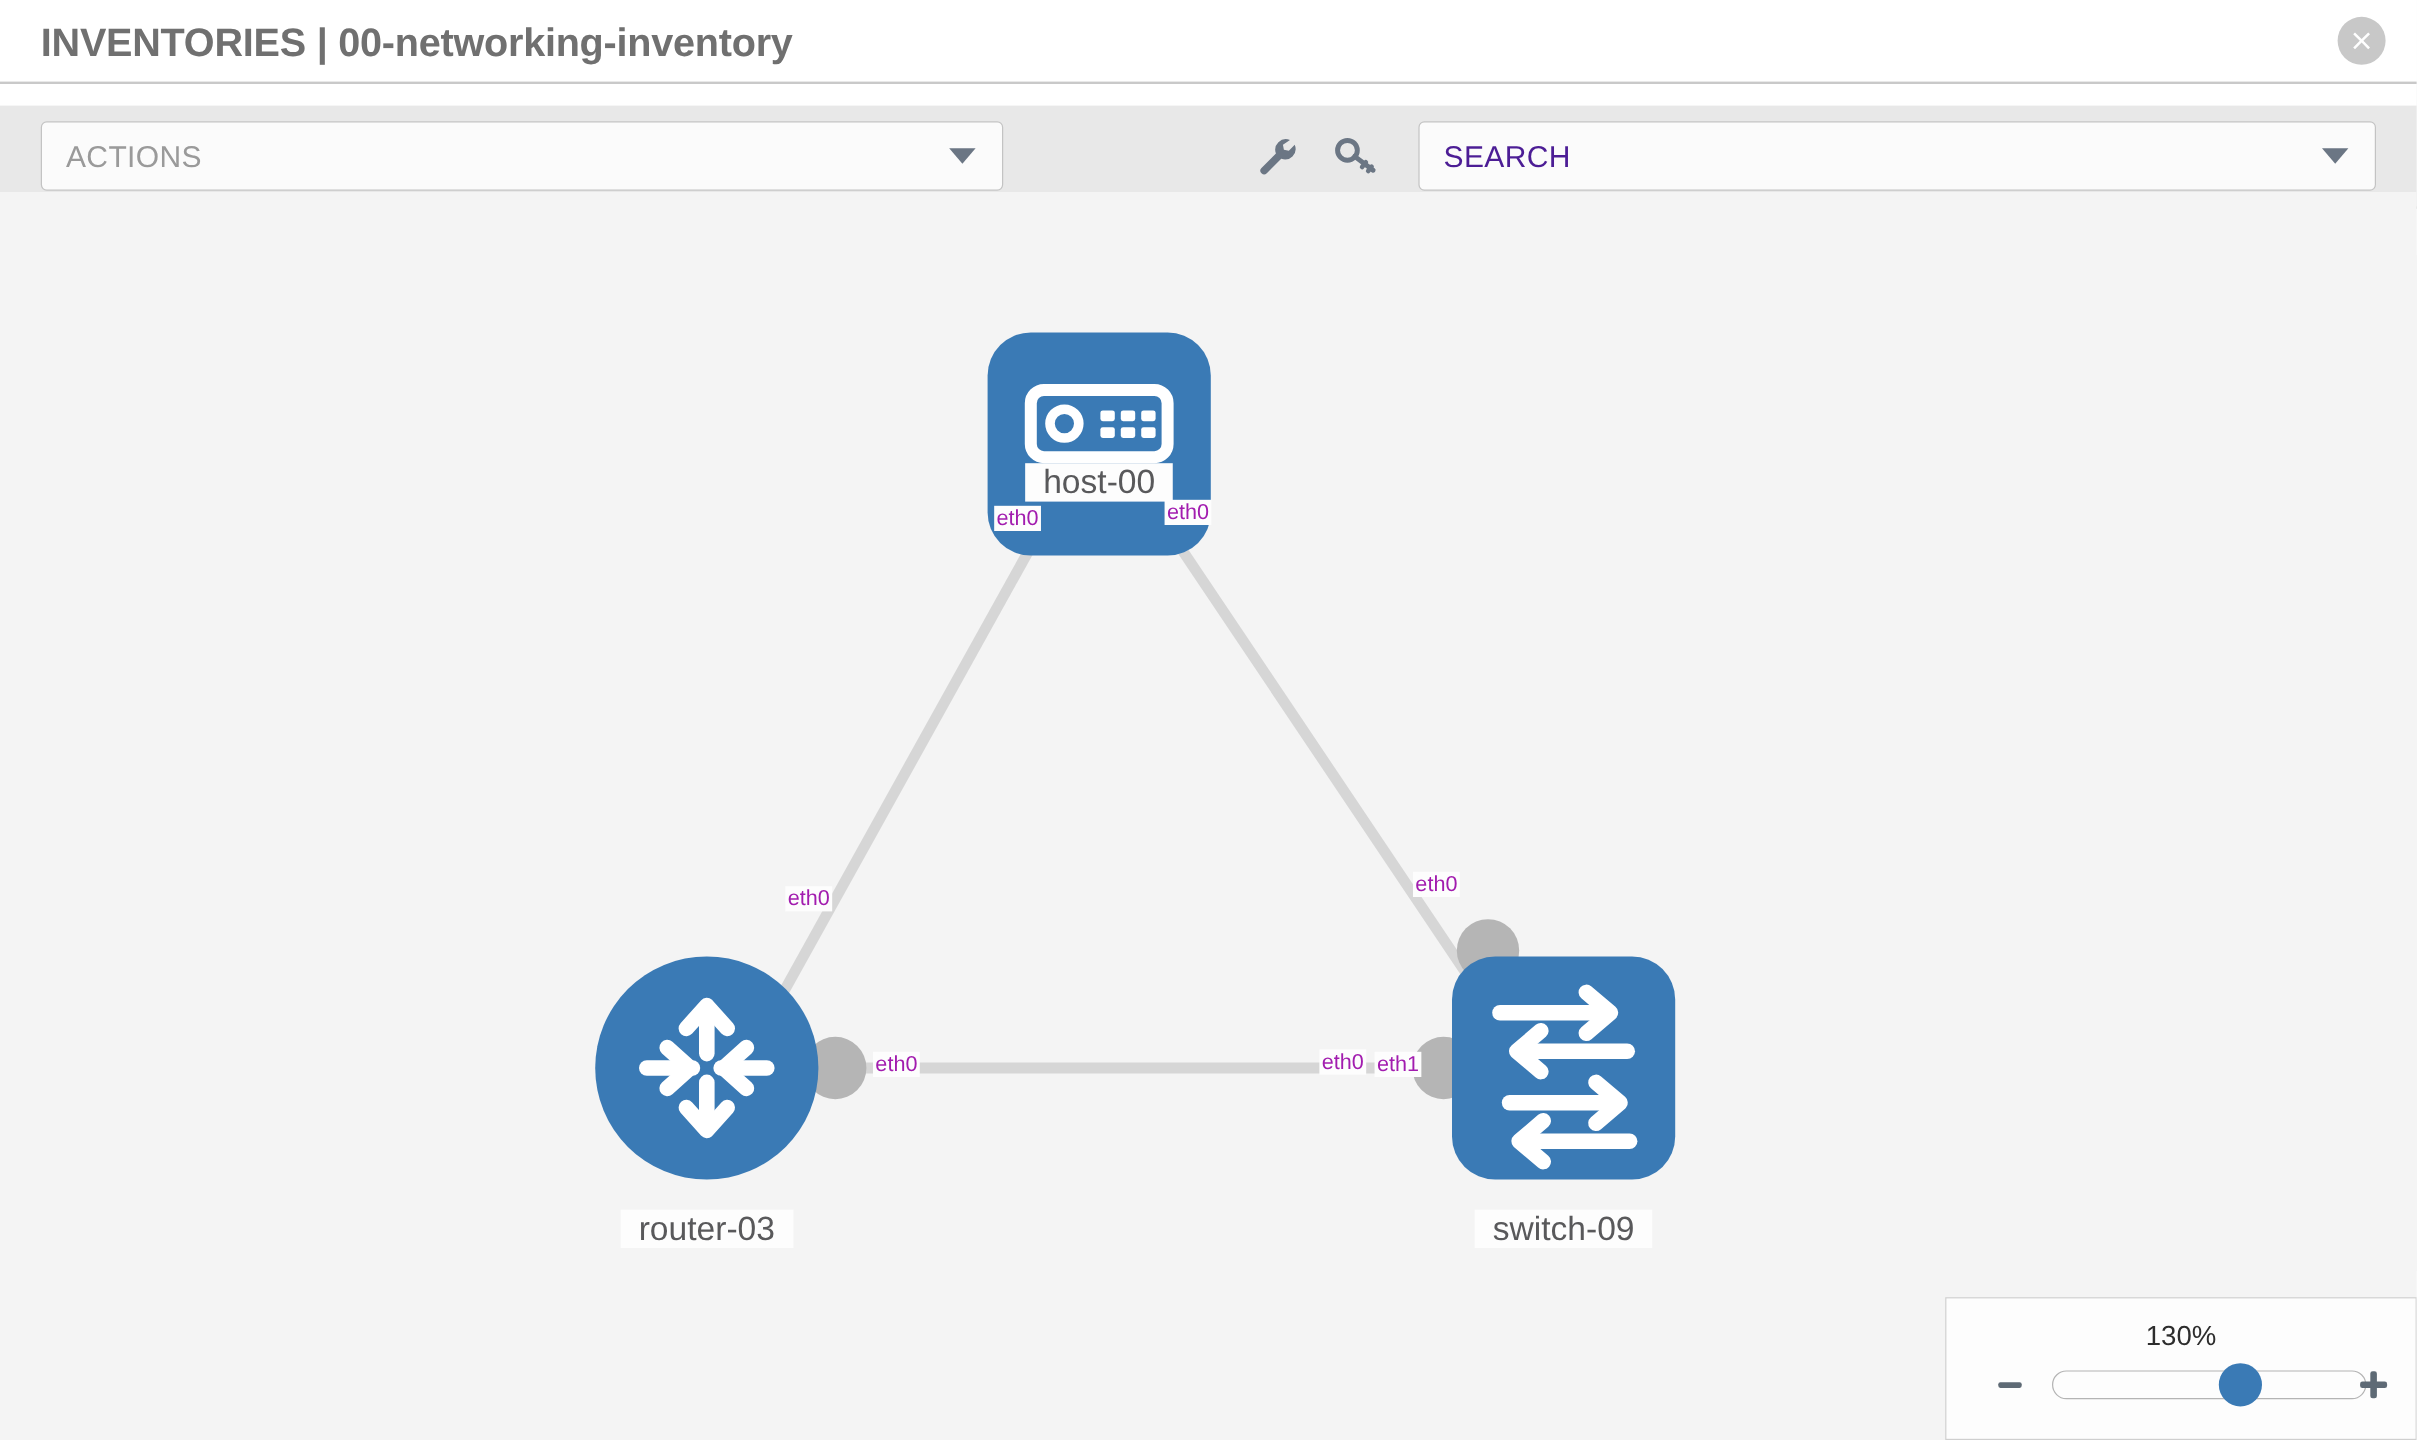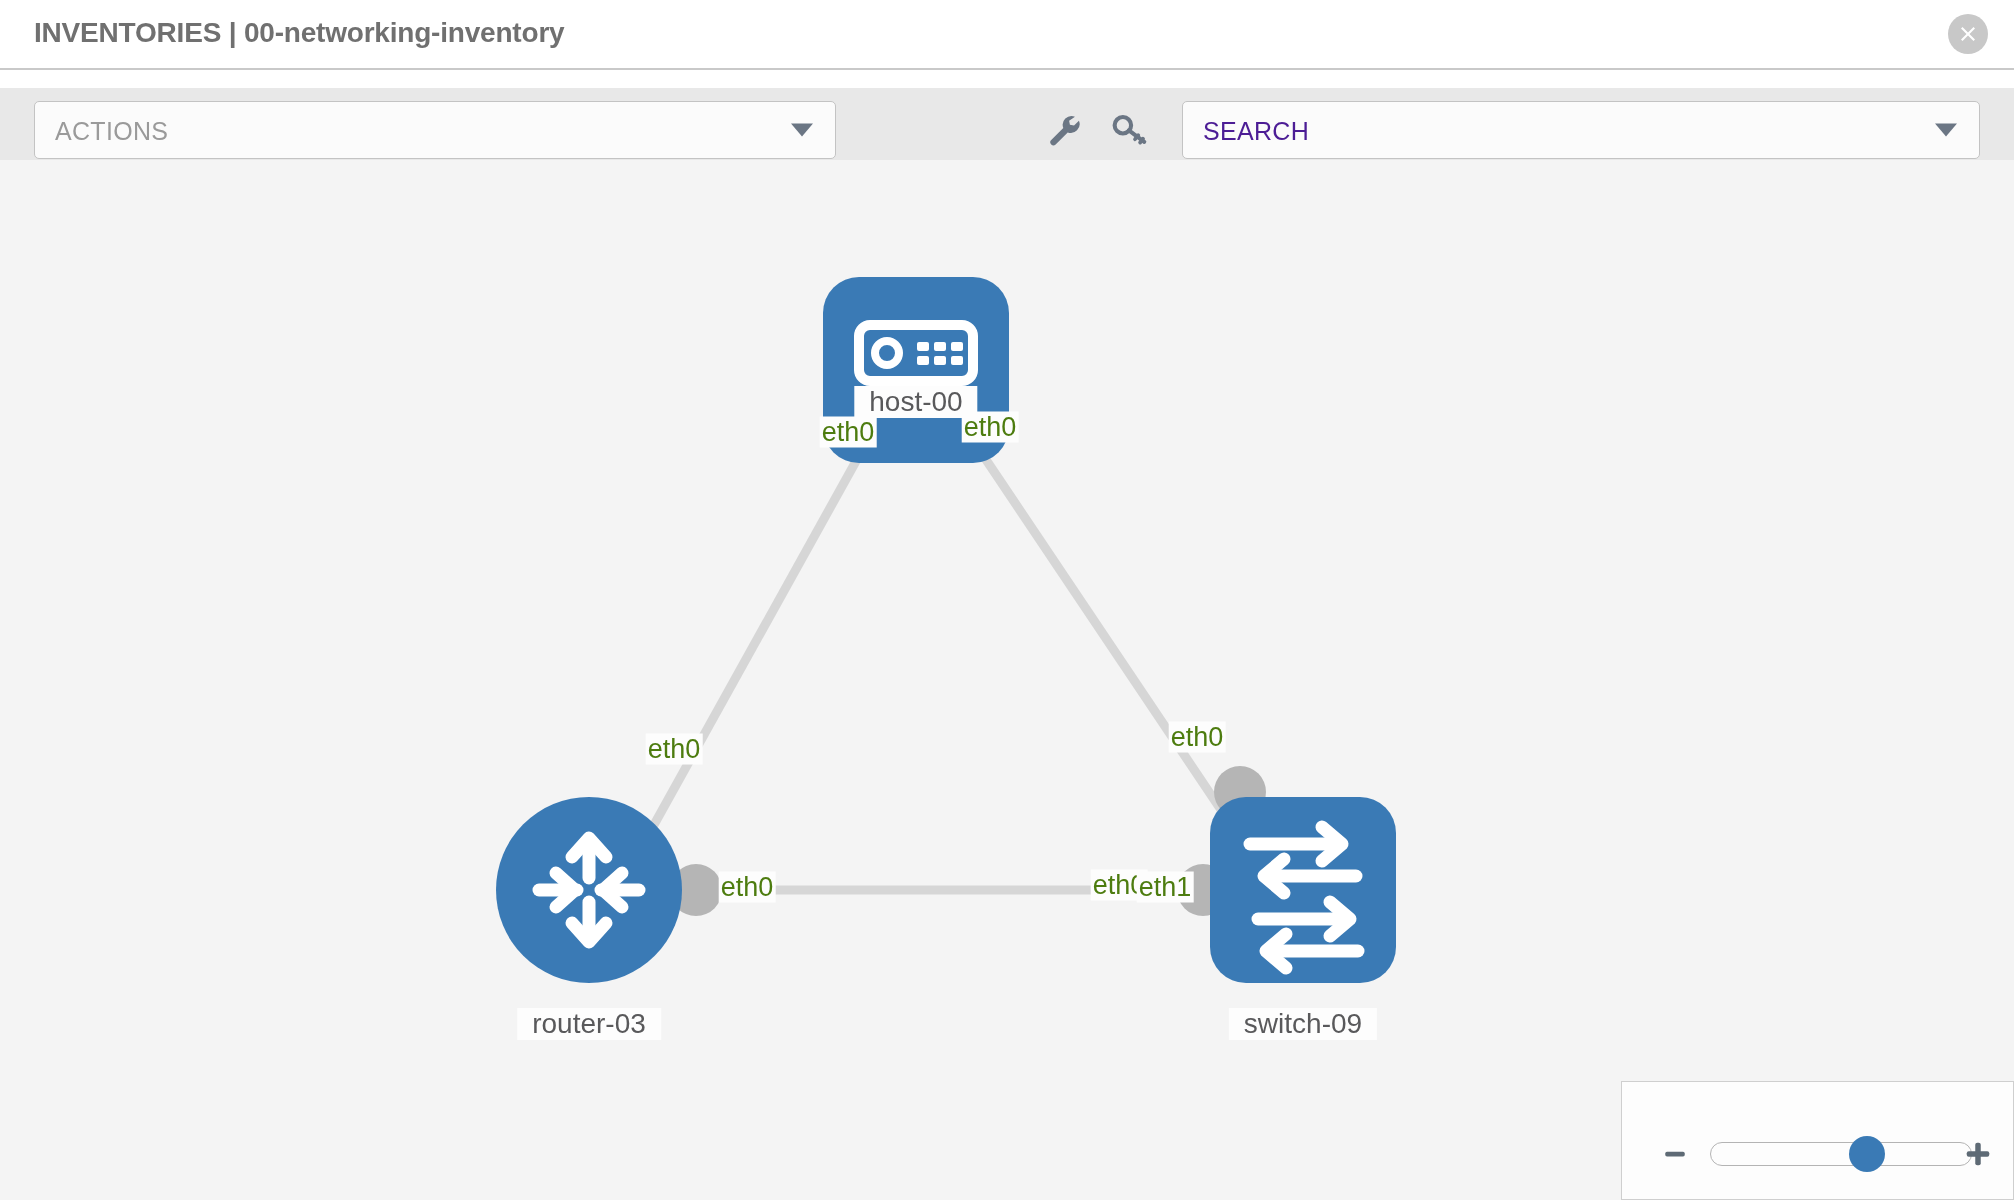--- a/index.html
+++ b/index.html
@@ -10,21 +10,21 @@
   }
   #app { position: relative; width: 2014px; height: 1200px; background: #ffffff; }
 
   
   .header {
     position: absolute; left: 0; top: 0; width: 2014px; height: 70px;
     background: #ffffff; border-bottom: 2px solid #c9c9c9;
   }
   .header-title {
     position: absolute; left: 34px; top: 17px;
-    font-size: 28px; font-weight: bold; color: #707070;
+    font-size: 33px; font-weight: bold; color: #707070;
     letter-spacing: -0.2px; white-space: nowrap;
   }
   .close-btn {
     position: absolute; right: 26px; top: 14px; width: 40px; height: 40px;
     border-radius: 50%; background: #c8c8c8;
     display: flex; align-items: center; justify-content: center; cursor: pointer;
   }
   .close-btn svg { display: block; }
 
   
@@ -67,21 +67,21 @@
   }
   .topology-svg { position: absolute; left: 0; top: 0; width: 2014px; height: 1040px; }
 
   .node-label {
     position: absolute; transform: translate(-50%, 0);
     font-size: 28px; color: #59595b; background: #fdfdfd;
     padding: 0 15px; white-space: nowrap;
   }
   .iface-label {
     position: absolute; transform: translate(-50%, -50%);
-    font-size: 27px; color: #4d7c0f; background: #fdfdfd;
+    font-size: 18px; color: #a21caf; background: #fdfdfd;
     padding: 0 2px; white-space: nowrap;
   }
 
   
   .zoom-control {
     position: absolute; left: 1621px; top: 1081px; width: 393px; height: 119px;
     background: #fdfdfd; border: 1px solid #cfcfcf;
   }
   .zoom-value {
     position: absolute; left: 0; right: 0; top: 18px; text-align: center;
@@ -214,20 +214,21 @@
 
     <div class="iface-label" style="left:848px;  top:272px;">eth0</div>
     <div class="iface-label" style="left:990px;  top:267px;">eth0</div>
     <div class="iface-label" style="left:674px;  top:589px;">eth0</div>
     <div class="iface-label" style="left:1197px; top:577px;">eth0</div>
     <div class="iface-label" style="left:747px;  top:727px;">eth0</div>
     <div class="iface-label" style="left:1119px; top:725px;">eth0</div>
     <div class="iface-label" style="left:1137px; top:727px;margin-left:28px;">eth1</div>
 
     <div class="zoom-control" style="left:1621px; top:921px;">
+      <div class="zoom-value">130%</div>
       <div class="zoom-minus">
         <svg width="26" height="26" viewBox="0 0 24 24">
           <rect x="3" y="10" width="18" height="4.4" rx="1.6" fill="#5e6a75"></rect>
         </svg>
       </div>
       <div class="zoom-track">
         <div class="zoom-thumb" id="zoom-thumb" style="left: 60%;"></div>
       </div>
       <div class="zoom-plus">
         <svg width="30" height="30" viewBox="0 0 24 24">

